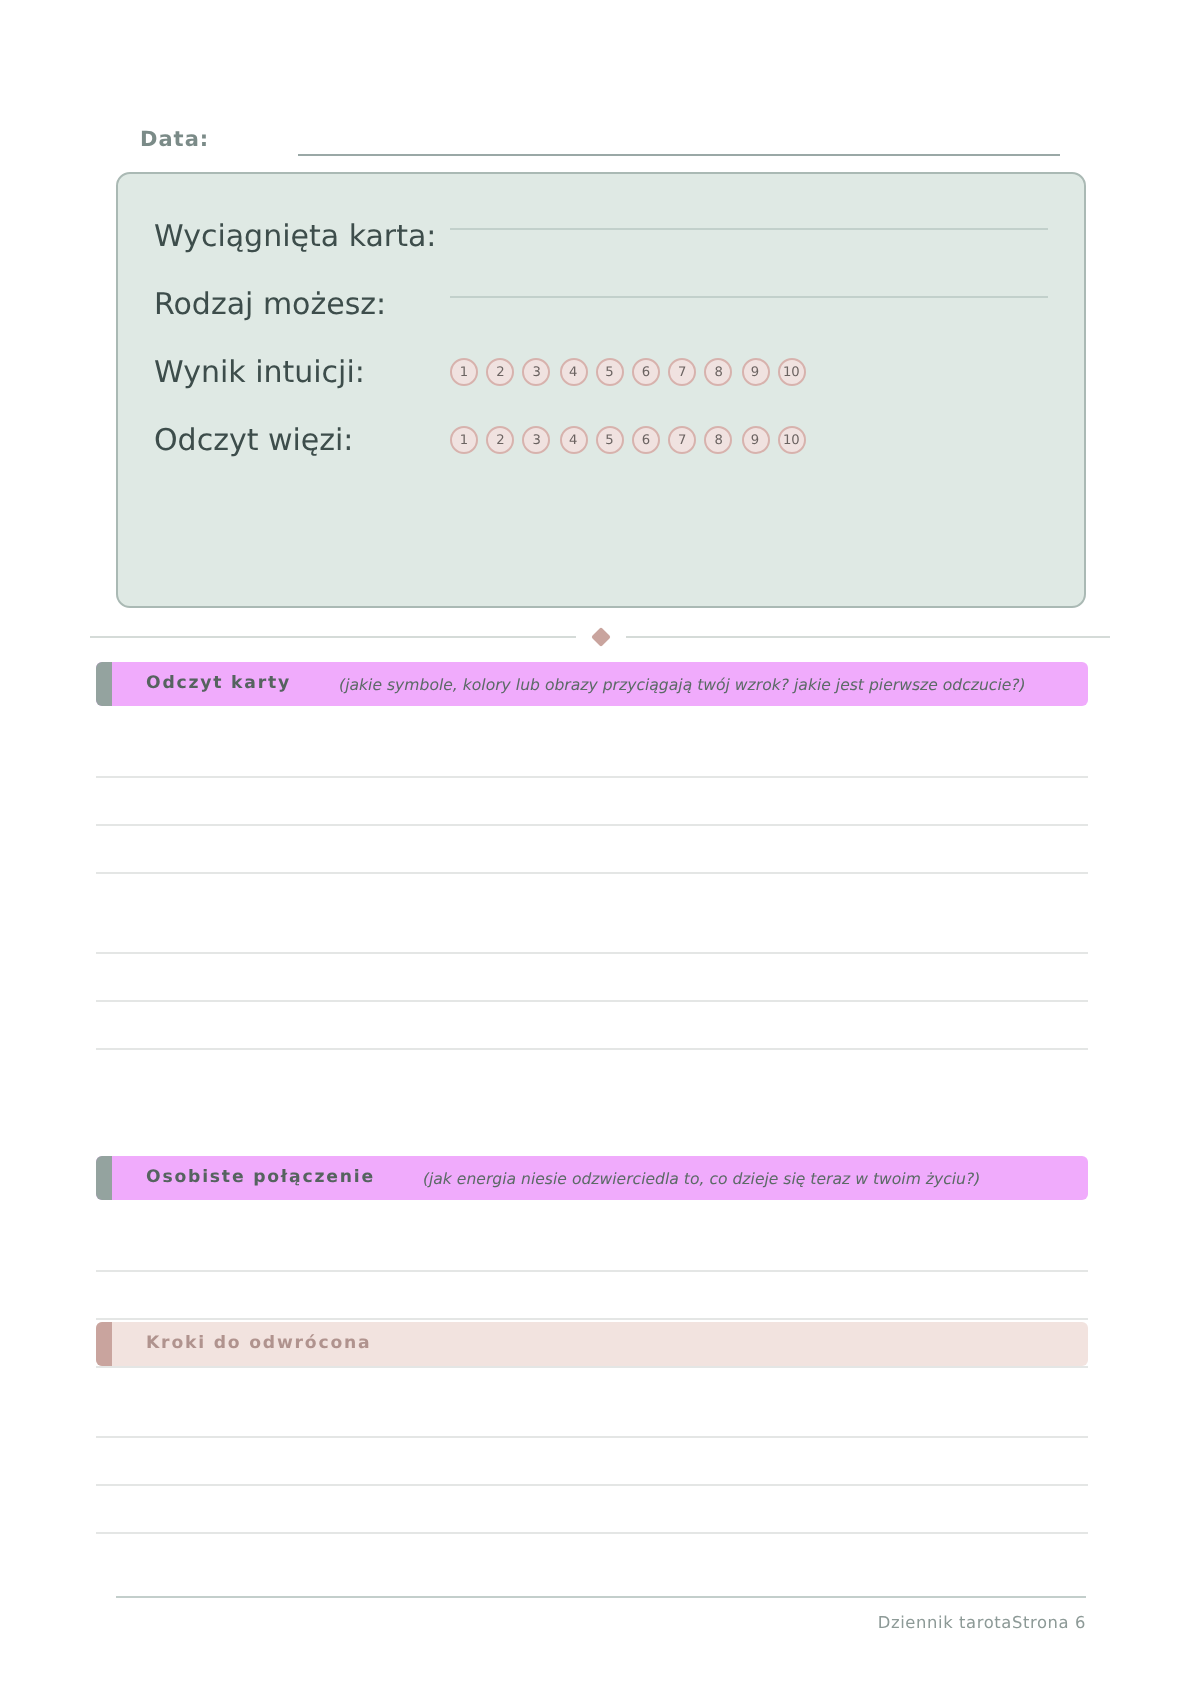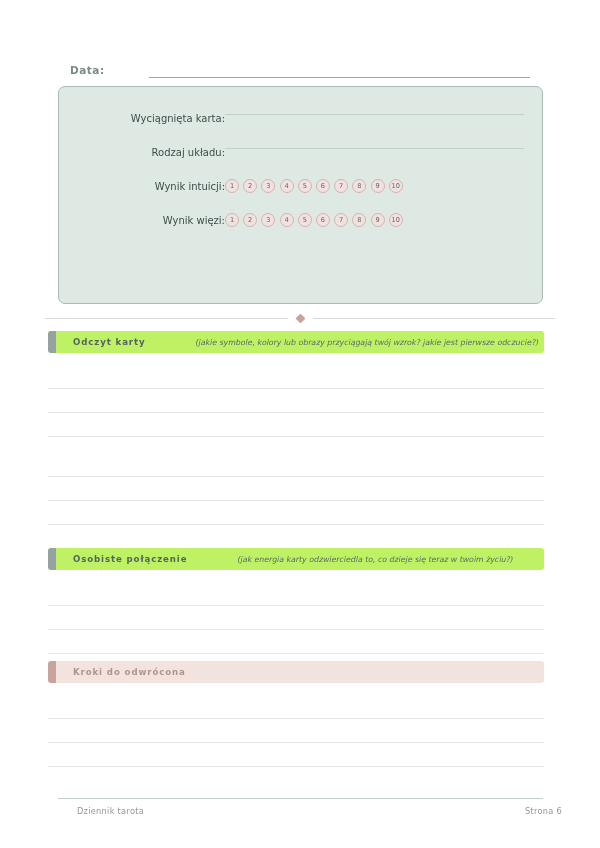--- a/index.html
+++ b/index.html
@@ -51,24 +51,23 @@
     padding: 14px 18px 10px 18px;
   }
   .field-row {
     display: flex;
     align-items: center;
     height: 34px;
   }
   .field-label {
     width: 148px;
     flex: none;
-    font-size: 10px;
+    font-size: 15px;
     color: #3d4d4b;
     white-space: nowrap;
-    text-align: right;
   }
   .field-line {
     flex: 1;
     height: 1px;
     border-bottom: 1px solid #c2d0cb;
     align-self: flex-end;
     margin-bottom: 8px;
   }
   .field-ctrl { flex: 1; display: flex; align-items: center; }
 
@@ -127,24 +126,24 @@
   }
   .sec-title {
     font-size: 8.6px;
     font-weight: bold;
     letter-spacing: 0.9px;
     white-space: nowrap;
   }
   .sec-hint {
     font-size: 7.8px;
     font-style: italic;
-    margin-left: 3px;
-    white-space: nowrap;
-  }
-  .theme-green .sec-head { background: #bef264; gap: 47px; }
+    margin-left: 24px;
+    white-space: nowrap;
+  }
+  .theme-green .sec-head { background: #f0abfc; }
   .theme-green .accent   { background: #94a39f; }
   .theme-green .sec-title{ color: #55635f; }
   .theme-green .sec-hint { color: #5b6a66; }
   .theme-rose  .sec-head { background: #f2e3df; }
   .theme-rose  .accent   { background: #c9a49e; }
   .theme-rose  .sec-title{ color: #b0938e; }
   .theme-rose  .sec-hint { color: #6d6360; }
 
   .lines { margin-top: 12px; }
   .wline { height: 24px; border-bottom: 1px solid #e4e6e5; }
@@ -153,25 +152,24 @@
   .footer-rule {
     position: absolute;
     left: 58px; top: 798px;
     width: 485px; height: 1px;
     background: #c3cecb;
   }
   .footer {
     position: absolute;
     left: 58px; top: 806px;
     width: 485px;
-    display: flex; justify-content: space-between;
+    display: flex; justify-content: flex-end;
     font-size: 8.2px;
     color: #8d9a97;
     letter-spacing: 0.3px;
-    margin-left: 19px;
   }
 </style>
 </head>
 <body>
 
 <div class="page">
 
   <div class="date-row">
     <span class="date-label">Data:</span>
     <span class="date-line"></span>
@@ -180,21 +178,21 @@
   <div class="card">
 
     <div class="field-row">
       <span class="field-label">Wyciągnięta karta:</span>
       <span class="field-ctrl">
         <span class="field-line"></span>
       </span>
     </div>
 
     <div class="field-row">
-      <span class="field-label">Rodzaj układu:</span>
+      <span class="field-label">Rodzaj możesz:</span>
       <span class="field-ctrl">
         <span class="field-line"></span>
       </span>
     </div>
 
 
 
     <div class="field-row">
       <span class="field-label">Wynik intuicji:</span>
       <span class="field-ctrl">
@@ -207,21 +205,21 @@
           <span class="dot">6</span>
           <span class="dot">7</span>
           <span class="dot">8</span>
           <span class="dot">9</span>
           <span class="dot">10</span>
         </span>
       </span>
     </div>
 
     <div class="field-row">
-      <span class="field-label">Wynik więzi:</span>
+      <span class="field-label">Odczyt więzi:</span>
       <span class="field-ctrl">
         <span class="scale">
           <span class="dot">1</span>
           <span class="dot">2</span>
           <span class="dot">3</span>
           <span class="dot">4</span>
           <span class="dot">5</span>
           <span class="dot">6</span>
           <span class="dot">7</span>
           <span class="dot">8</span>
@@ -253,25 +251,25 @@
   </div>
 
   <div class="section theme-rose" style="top:441px;">
     <div class="lines">
       <div class="wline"></div>
       <div class="wline"></div>
       <div class="wline"></div>
     </div>
   </div>
 
-  <div class="section theme-green" style="top:548px;">
+  <div class="section theme-green" style="top:578px;">
     <div class="sec-head">
       <span class="accent"></span>
       <span class="sec-title">Osobiste połączenie</span>
-      <span class="sec-hint">(jak energia karty odzwierciedla to, co dzieje się teraz w twoim życiu?)</span>
+      <span class="sec-hint">(jak energia niesie odzwierciedla to, co dzieje się teraz w twoim życiu?)</span>
     </div>
     <div class="lines">
       <div class="wline"></div>
       <div class="wline"></div>
       <div class="wline"></div>
     </div>
   </div>
 
   <div class="section theme-rose" style="top:661px;">
     <div class="sec-head">

